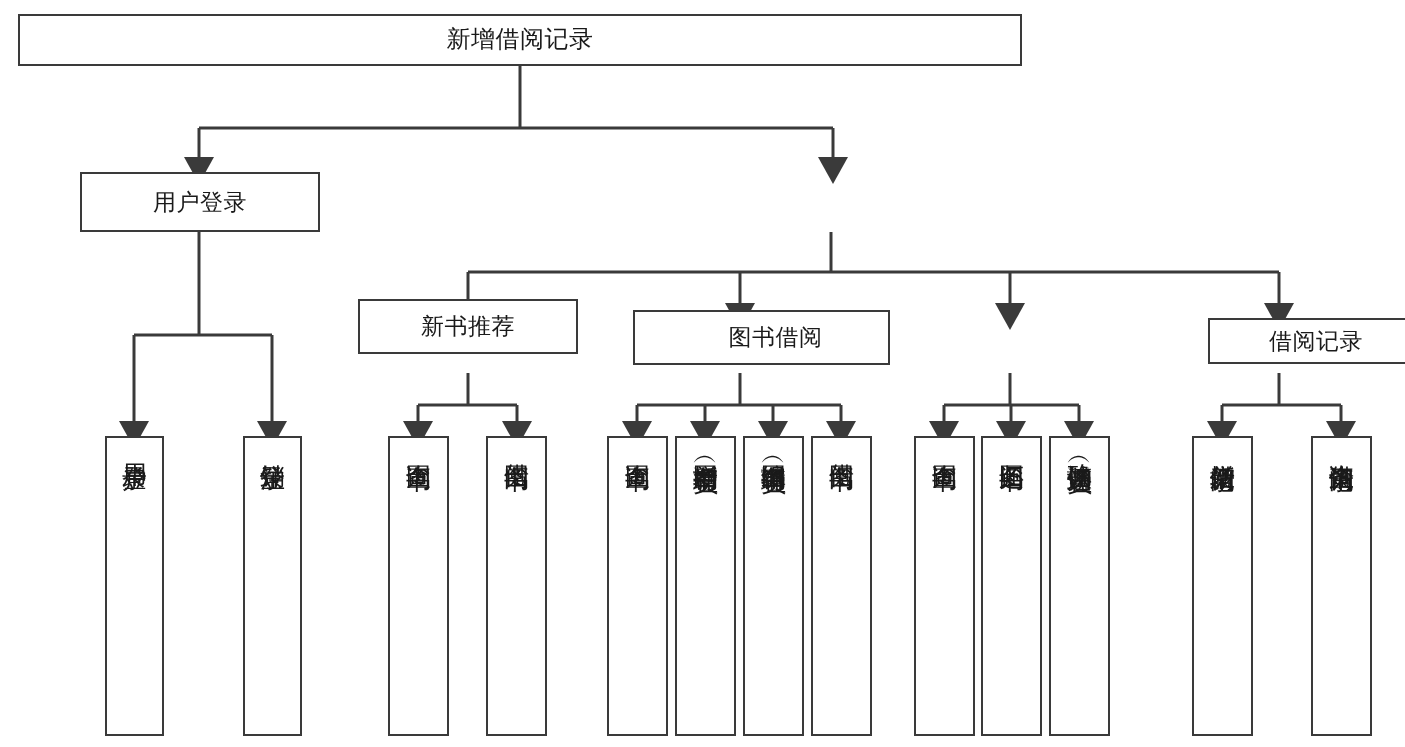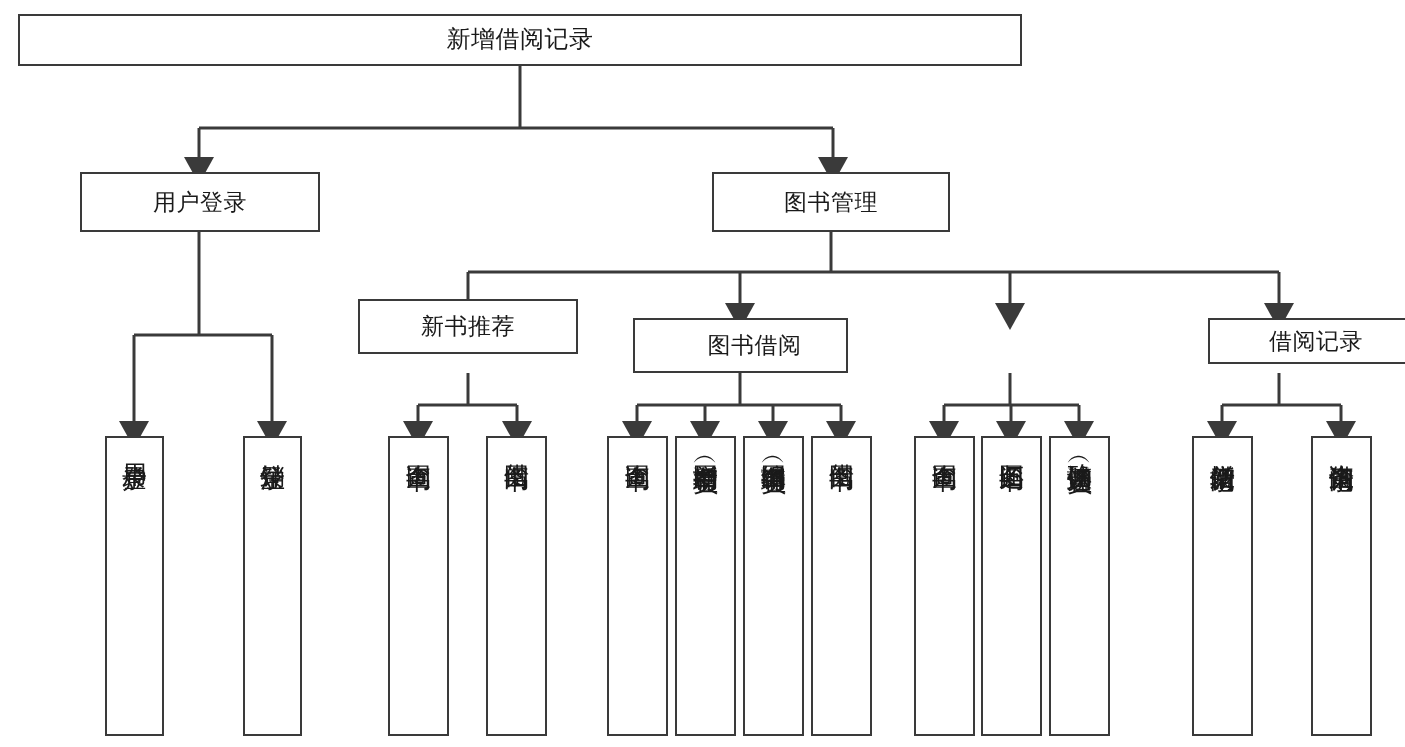--- a/index.html
+++ b/index.html
@@ -128,28 +128,25 @@
     </g>
   </svg>
 
   <div class="node h root" style="left:18px; top:14px; width:1004px; height:52px;">
     <span class="lbl">新增借阅记录</span>
   </div>
 
   <div class="node h" style="left:80px; top:172px; width:240px; height:60px;">
     <span class="lbl">用户登录</span>
   </div>
-  <div class="node h" style="left:712px; top:172px; width:238px; height:60px;">
-    <span class="lbl">图书管理</span>
-  </div>
 
   <div class="node h" style="left:358px; top:299px; width:220px; height:55px;">
     <span class="lbl">新书推荐</span>
   </div>
-  <div class="node h" style="left:633px; top:318px; width:215px; height:55px;padding-left:28px;">
+  <div class="node h" style="left:633px; top:310px; width:257px; height:55px;padding-left:28px;">
     <span class="lbl">图书借阅</span>
   </div>
   <div class="node h" style="left:1172px; top:318px; width:216px; height:46px;margin-left:36px;">
     <span class="lbl">借阅记录</span>
   </div>
 
   <div class="node v" style="left:105px; top:436px; width:59px; height:300px;">
     <span class="lbl">用户登录</span>
   </div>
   <div class="node v" style="left:243px; top:436px; width:59px; height:300px;">

